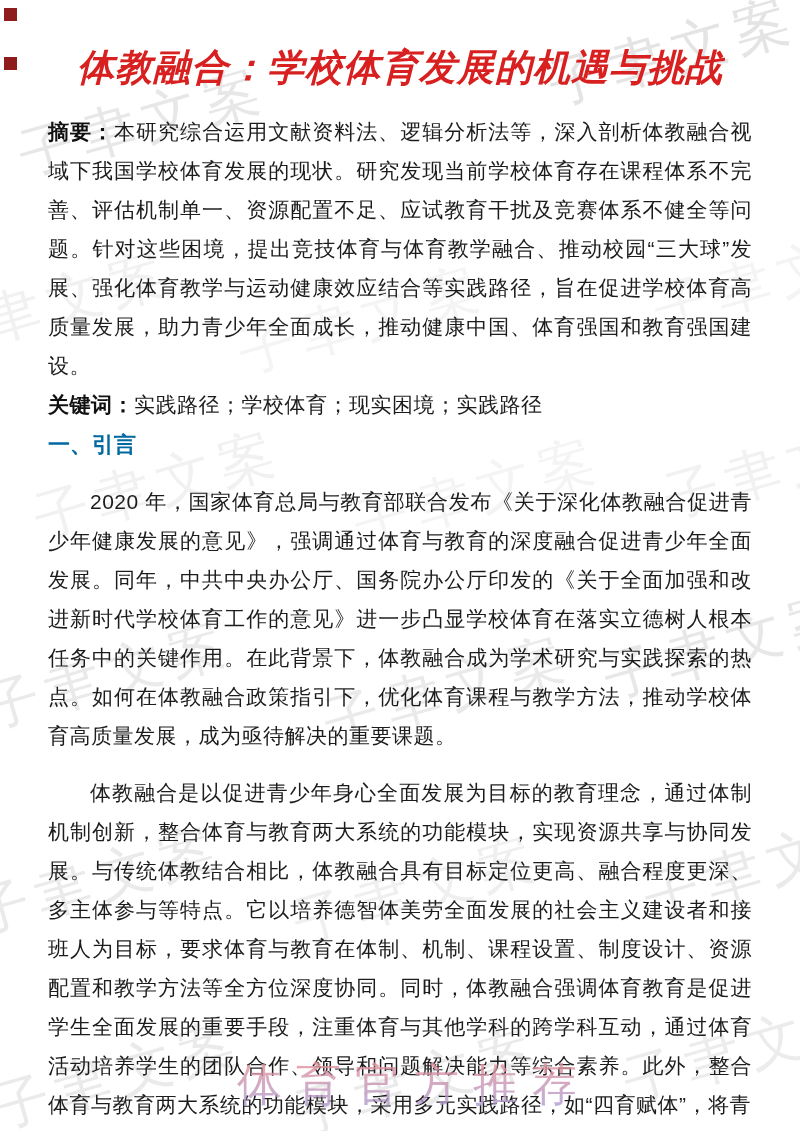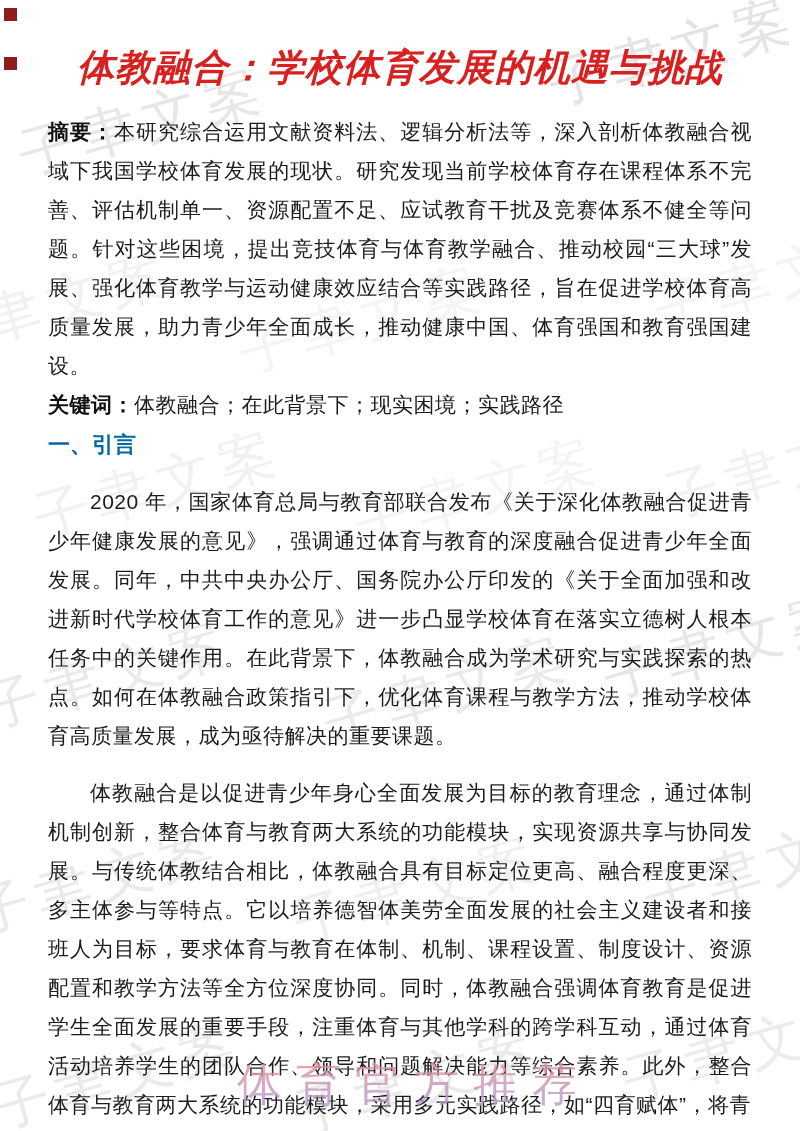--- a/index.html
+++ b/index.html
@@ -111,21 +111,21 @@
       <div class="watermark" style="left: 290px; top: 1045px; opacity: 0.08;">子聿文案</div>
       <div class="watermark" style="left: 620px; top: 1012px; opacity: 0.07;">子聿文案</div>
     </div>
 
   <div class="content">
 
     <h1 class="doc-title" style="color: rgb(217, 32, 32);">体教融合：学校体育发展的机遇与挑战</h1>
 
     <p class="para"><span class="inline-label">摘要：</span><span>本研究综合运用文献资料法、逻辑分析法等，深入剖析体教融合视域下我国学校体育发展的现状。研究发现当前学校体育存在课程体系不完善、评估机制单一、资源配置不足、应试教育干扰及竞赛体系不健全等问题。针对这些困境，提出竞技体育与体育教学融合、推动校园“三大球”发展、强化体育教学与运动健康效应结合等实践路径，旨在促进学校体育高质量发展，助力青少年全面成长，推动健康中国、体育强国和教育强国建设。</span></p>
 
-    <p class="para"><span class="inline-label">关键词：</span><span>体教融合；在此背景下；现实困境；实践路径</span></p>
+    <p class="para"><span class="inline-label">关键词：</span><span>实践路径；学校体育；现实困境；实践路径</span></p>
 
     <h2 class="section-heading">一、引言</h2>
 
     <p class="para indent">2020 年，国家体育总局与教育部联合发布《关于深化体教融合促进青少年健康发展的意见》，强调通过体育与教育的深度融合促进青少年全面发展。同年，中共中央办公厅、国务院办公厅印发的《关于全面加强和改进新时代学校体育工作的意见》进一步凸显学校体育在落实立德树人根本任务中的关键作用。在此背景下，体教融合成为学术研究与实践探索的热点。如何在体教融合政策指引下，优化体育课程与教学方法，推动学校体育高质量发展，成为亟待解决的重要课题。</p>
 
 
     <p class="para indent">体教融合是以促进青少年身心全面发展为目标的教育理念，通过体制机制创新，整合体育与教育两大系统的功能模块，实现资源共享与协同发展。与传统体教结合相比，体教融合具有目标定位更高、融合程度更深、多主体参与等特点。它以培养德智体美劳全面发展的社会主义建设者和接班人为目标，要求体育与教育在体制、机制、课程设置、制度设计、资源配置和教学方法等全方位深度协同。同时，体教融合强调体育教育是促进学生全面发展的重要手段，注重体育与其他学科的跨学科互动，通过体育活动培养学生的团队合作、领导和问题解决能力等综合素养。此外，整合体育与教育两大系统的功能模块，采用多元实践路径，如“四育赋体”，将青</p>
 
   </div>
 

